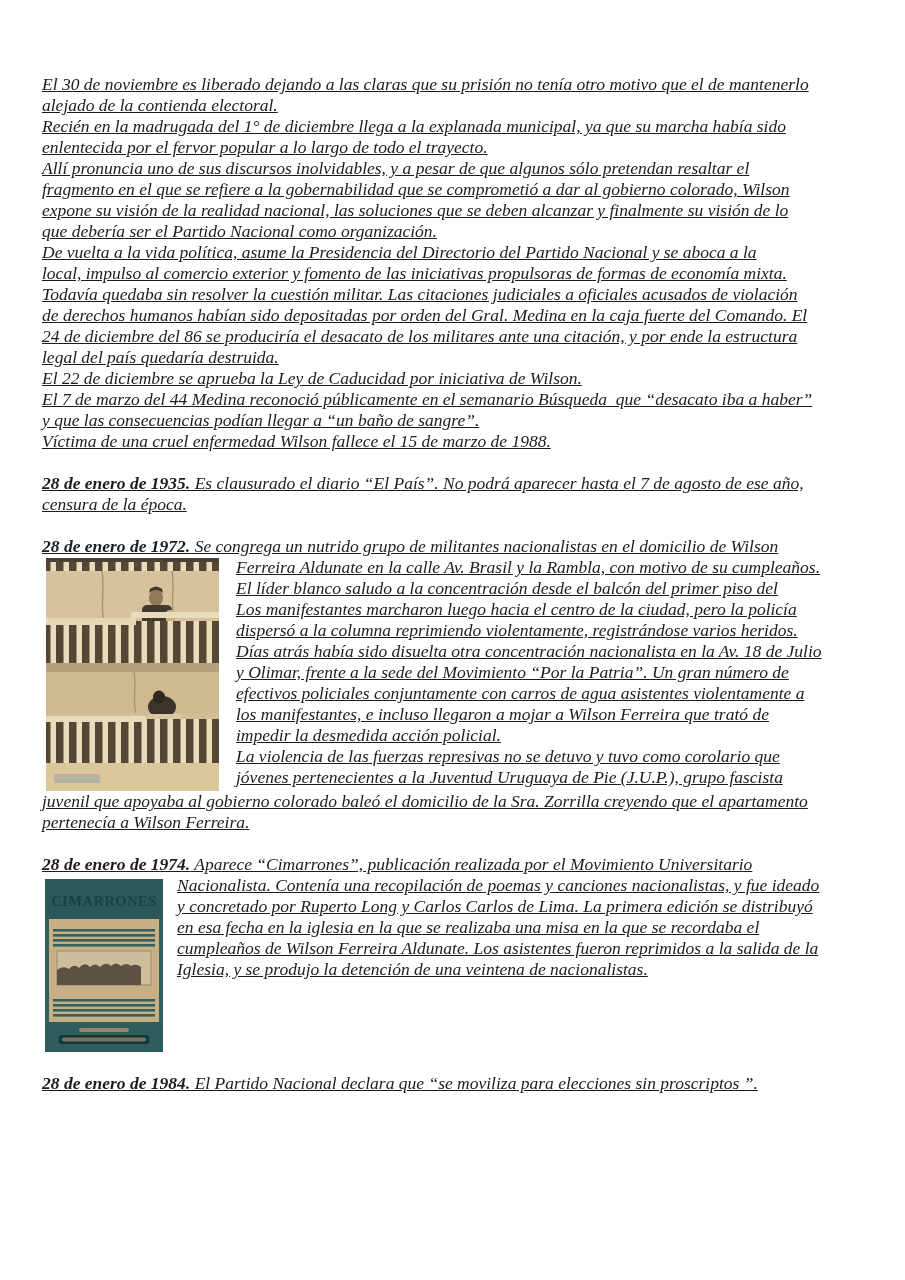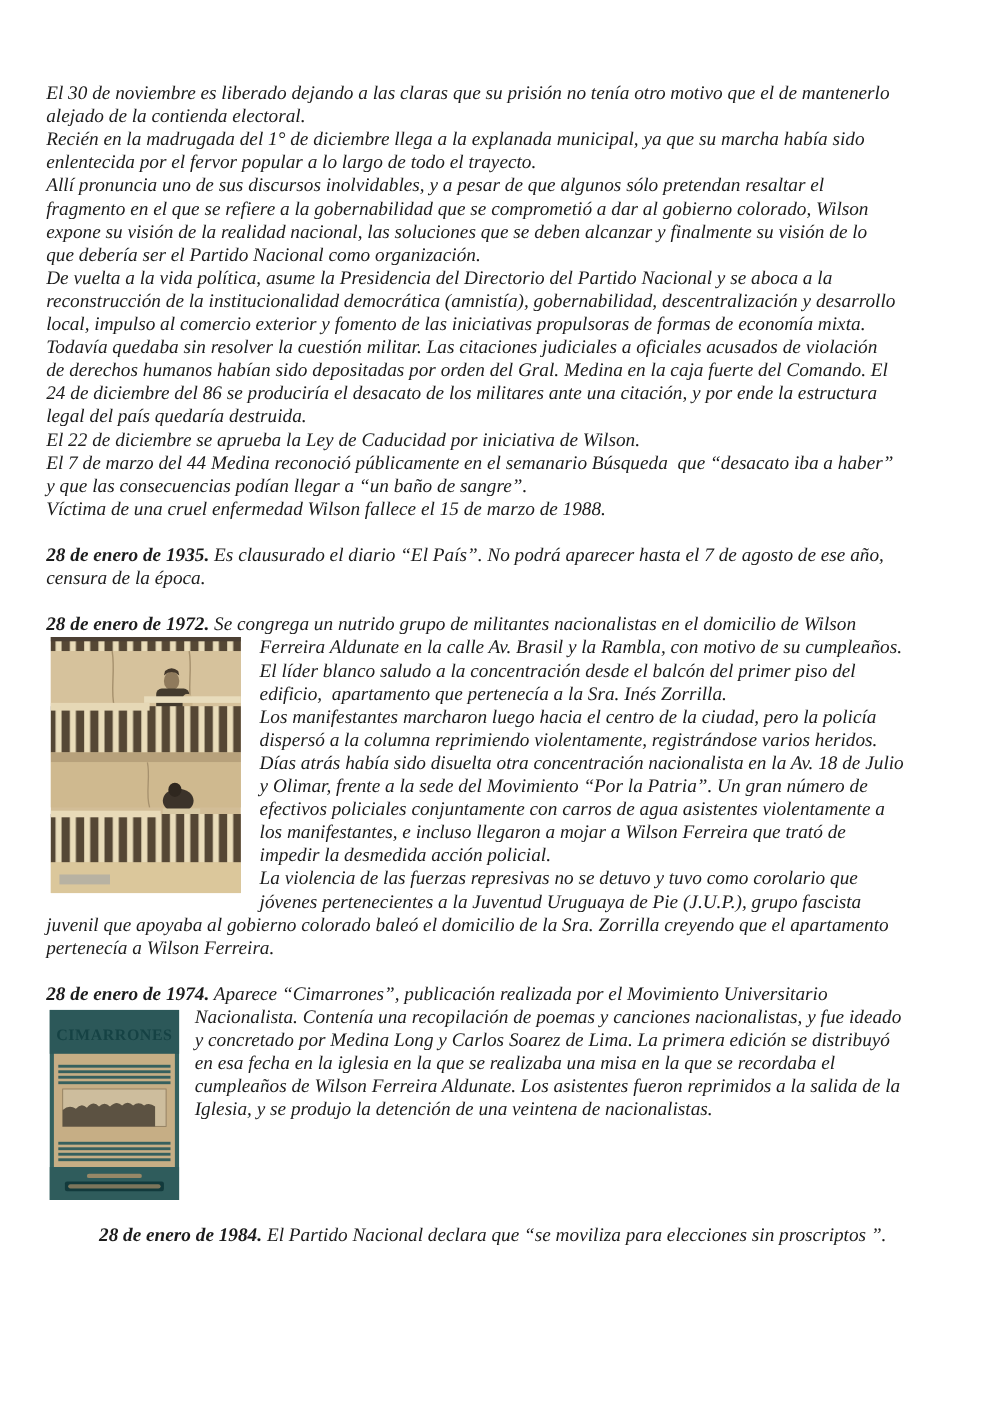--- a/index.html
+++ b/index.html
@@ -9,46 +9,45 @@
     box-sizing:border-box;
     padding:74px 38px 0 42px;
     background:#ffffff;
     overflow:hidden;
     font-family:"Liberation Serif", serif;
     font-style:italic;
     font-size:17.5px;
     line-height:21px;
     color:#1c1c1c;
   }
-  .para{margin:0;}
+  .para{margin:0;text-decoration:underline;}
   .para + .para{margin-top:21px;}
   .line{white-space:pre;height:21px;}
   .date{font-weight:bold;}
   .media-row{display:flex;align-items:flex-start;}
   .media-row .beside{flex:1 1 auto;min-width:0;}
   .photo-balcony{flex:0 0 auto;margin:1px 17px 0 4px;display:block;}
   .photo-cover{flex:0 0 auto;margin:4px 14px 0 3px;display:block;}
-  .s1984{margin-top:14px;margin-left:48px;}
+  .s1984{margin-top:14px;}
 </style>
 </head>
 <body>
 
 <div class="page">
 
   <div class="para">
       <div class="line">El 30 de noviembre es liberado dejando a las claras que su prisión no tenía otro motivo que el de mantenerlo</div>
       <div class="line">alejado de la contienda electoral.</div>
       <div class="line">Recién en la madrugada del 1° de diciembre llega a la explanada municipal, ya que su marcha había sido</div>
       <div class="line">enlentecida por el fervor popular a lo largo de todo el trayecto.</div>
       <div class="line">Allí pronuncia uno de sus discursos inolvidables, y a pesar de que algunos sólo pretendan resaltar el</div>
       <div class="line">fragmento en el que se refiere a la gobernabilidad que se comprometió a dar al gobierno colorado, Wilson</div>
       <div class="line">expone su visión de la realidad nacional, las soluciones que se deben alcanzar y finalmente su visión de lo</div>
       <div class="line">que debería ser el Partido Nacional como organización.</div>
       <div class="line">De vuelta a la vida política, asume la Presidencia del Directorio del Partido Nacional y se aboca a la</div>
-      <div class="line">reconstrucción de la institucionalidad democrática (amnistía), gobernabilidad, descentralización y desarrollo</div>
       <div class="line">local, impulso al comercio exterior y fomento de las iniciativas propulsoras de formas de economía mixta.</div>
       <div class="line">Todavía quedaba sin resolver la cuestión militar. Las citaciones judiciales a oficiales acusados de violación</div>
       <div class="line">de derechos humanos habían sido depositadas por orden del Gral. Medina en la caja fuerte del Comando. El</div>
       <div class="line">24 de diciembre del 86 se produciría el desacato de los militares ante una citación, y por ende la estructura</div>
       <div class="line">legal del país quedaría destruida.</div>
       <div class="line">El 22 de diciembre se aprueba la Ley de Caducidad por iniciativa de Wilson.</div>
       <div class="line">El 7 de marzo del 44 Medina reconoció públicamente en el semanario Búsqueda  que “desacato iba a haber”</div>
       <div class="line">y que las consecuencias podían llegar a “un baño de sangre”.</div>
       <div class="line">Víctima de una cruel enfermedad Wilson fallece el 15 de marzo de 1988.</div>
     </div>
@@ -100,21 +99,20 @@
 
         <rect x="0" y="161" width="173" height="44" fill="url(#slats)"></rect>
         <rect x="0" y="158" width="100" height="6" fill="#e8dab8"></rect>
 
         <rect x="0" y="205" width="173" height="28" fill="#dbc79b"></rect>
         <rect x="8" y="216" width="46" height="9" fill="#9aa0a8" opacity="0.55"></rect>
       </svg>
       <div class="beside">
           <div class="line">Ferreira Aldunate en la calle Av. Brasil y la Rambla, con motivo de su cumpleaños.</div>
           <div class="line">El líder blanco saludo a la concentración desde el balcón del primer piso del</div>
-          <div class="line">edificio,  apartamento que pertenecía a la Sra. Inés Zorrilla.</div>
           <div class="line">Los manifestantes marcharon luego hacia el centro de la ciudad, pero la policía</div>
           <div class="line">dispersó a la columna reprimiendo violentamente, registrándose varios heridos.</div>
           <div class="line">Días atrás había sido disuelta otra concentración nacionalista en la Av. 18 de Julio</div>
           <div class="line">y Olimar, frente a la sede del Movimiento “Por la Patria”. Un gran número de</div>
           <div class="line">efectivos policiales conjuntamente con carros de agua asistentes violentamente a</div>
           <div class="line">los manifestantes, e incluso llegaron a mojar a Wilson Ferreira que trató de</div>
           <div class="line">impedir la desmedida acción policial.</div>
           <div class="line">La violencia de las fuerzas represivas no se detuvo y tuvo como corolario que</div>
           <div class="line">jóvenes pertenecientes a la Juventud Uruguaya de Pie (J.U.P.), grupo fascista</div>
         </div>
@@ -151,21 +149,21 @@
         <rect x="8" y="130" width="102" height="2.6" fill="#35605e"></rect>
         <rect x="8" y="135" width="102" height="2.6" fill="#35605e"></rect>
 
         <rect x="0" y="143" width="118" height="30" fill="#2f5c5c"></rect>
         <rect x="34" y="149" width="50" height="4" rx="2" fill="#a98f68" opacity="0.85"></rect>
         <rect x="14" y="156" width="90" height="9" rx="2" fill="#123a3c"></rect>
         <rect x="17" y="158.5" width="84" height="4" rx="2" fill="#a98f68" opacity="0.7"></rect>
       </svg>
       <div class="beside">
           <div class="line">Nacionalista. Contenía una recopilación de poemas y canciones nacionalistas, y fue ideado</div>
-          <div class="line">y concretado por Medina Long y Carlos Soarez de Lima. La primera edición se distribuyó</div>
+          <div class="line">y concretado por Ruperto Long y Carlos Carlos de Lima. La primera edición se distribuyó</div>
           <div class="line">en esa fecha en la iglesia en la que se realizaba una misa en la que se recordaba el</div>
           <div class="line">cumpleaños de Wilson Ferreira Aldunate. Los asistentes fueron reprimidos a la salida de la</div>
           <div class="line">Iglesia, y se produjo la detención de una veintena de nacionalistas.</div>
         </div>
     </div>
   </div>
 
   <div class="para s1984">
     <div class="line"><span class="date">28 de enero de 1984.</span><span> El Partido Nacional declara que “se moviliza para elecciones sin proscriptos ”.</span></div>
   </div>

